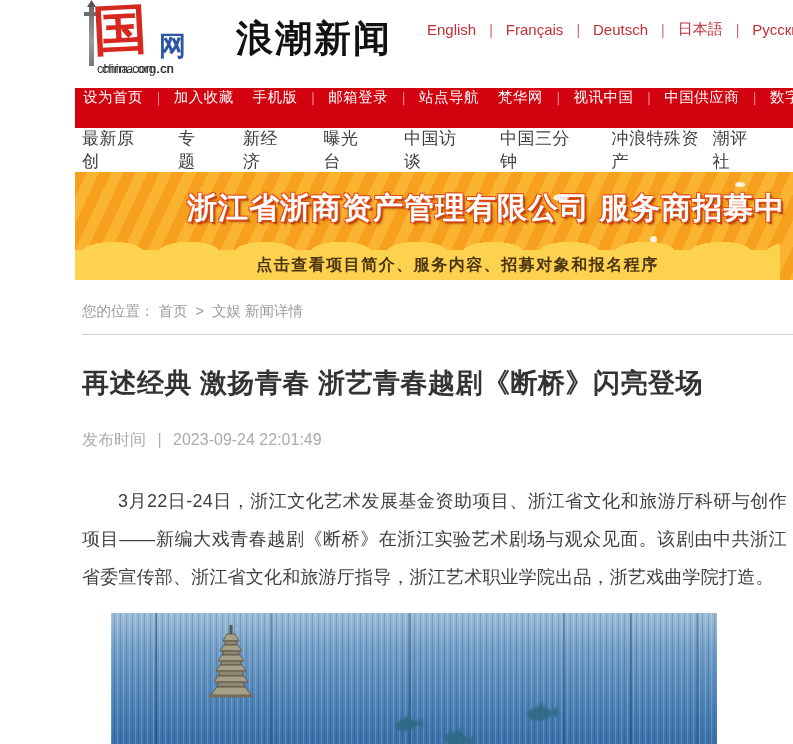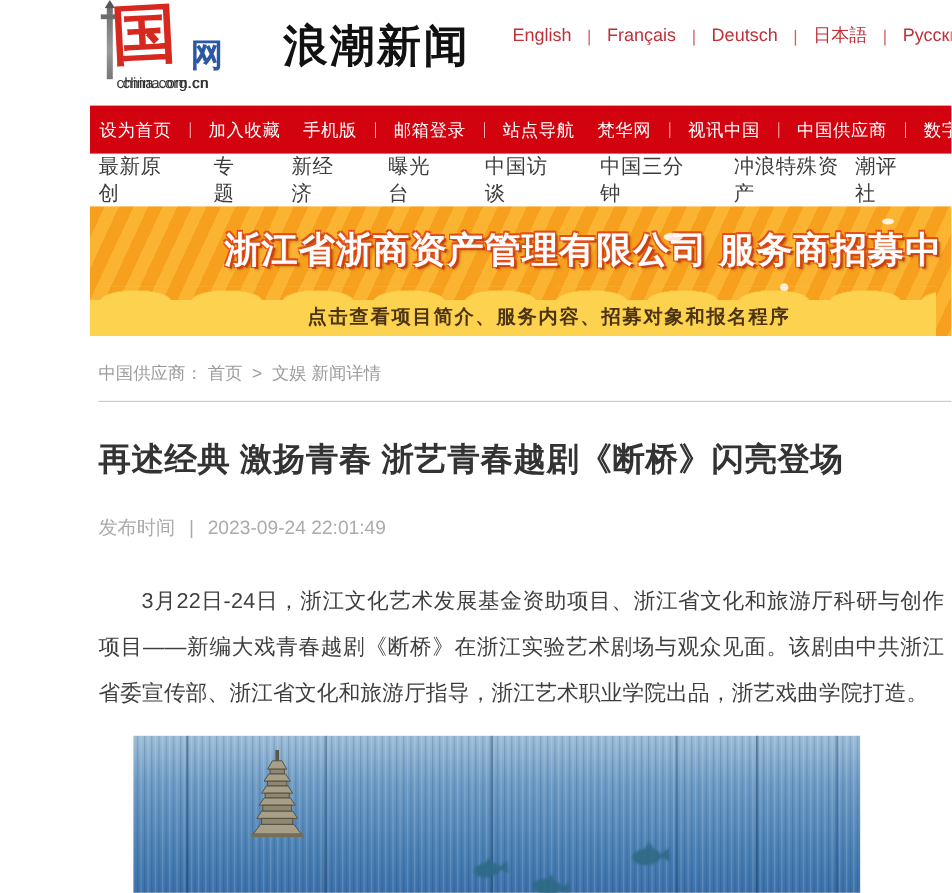--- a/index.html
+++ b/index.html
@@ -25,21 +25,21 @@
   .dom1 { position:absolute; left:22px; top:48px; font-size:12.5px; color:#343434; letter-spacing:.3px; white-space:nowrap;margin-top:14px; }
   .dom2 { position:absolute; left:27px; top:62px; font-size:12.5px; color:#343434; letter-spacing:.3px; white-space:nowrap; }
   .site-name { position:absolute; left:118px; top:14px; font-size:37px; font-weight:bold; color:#111; letter-spacing:2px; white-space:nowrap;margin-left:43px; }
   .langs { position:absolute; left:352px; top:20px; list-style:none; display:flex; white-space:nowrap; }
   .langs li { display:flex; align-items:center; font-size:15px; }
   .langs a { color:var(--link-red,#bf3038); text-decoration:none; }
   .langs .sep { color:var(--link-red,#bf3038); opacity:.75; margin:0 13px; font-style:normal; font-size:14px; }
 
   
   .topnav { height:40px; background:var(--primary-red,#d3020f); overflow:hidden; }
-  .topnav ul { list-style:none; display:flex; align-items:center; height:40px; padding-left:8px; white-space:nowrap; }
+  .topnav ul { list-style:none; display:flex; align-items:flex-start; height:40px; padding-left:8px; white-space:nowrap; }
   .topnav li { display:flex; align-items:center; font-size:14.5px; }
   .topnav a { color:#fff; text-decoration:none; letter-spacing:.5px; }
   .topnav .sep { color:#ffb9b9; font-style:normal; margin:0 9px; font-size:13px; }
   .topnav li.no-sep .sep { visibility:hidden; margin:0 3px; }
 
   
   .subnav { height:44px; display:flex; align-items:center;justify-content:center; }
   .subnav ul { list-style:none; display:flex; padding-left:7px; }
   .subnav li { margin-right:34px; }
   .subnav li.small-gap { margin-left:-26px; }
@@ -213,21 +213,21 @@
     <div class="banner-title">浙江省浙商资产管理有限公司  服务商招募中</div>
     <span class="banner-dot d1"></span>
     <span class="banner-dot d2"></span>
     <span class="banner-dot d3"></span>
     <div class="banner-strip">
       <span>点击查看项目简介、服务内容、招募对象和报名程序</span>
     </div>
   </div>
 
   <div class="breadcrumb">
-    <span>中国供应商：</span>
+    <span>您的位置：</span>
     <a href="#">首页</a>
     <span class="bc-sep">&gt;</span>
     <a href="#">文娱</a>
     <span>新闻详情</span>
   </div>
   <hr class="divider">
 
   <h1 class="article-title">再述经典 激扬青春 浙艺青春越剧《断桥》闪亮登场</h1>
 
   <div class="article-meta">

